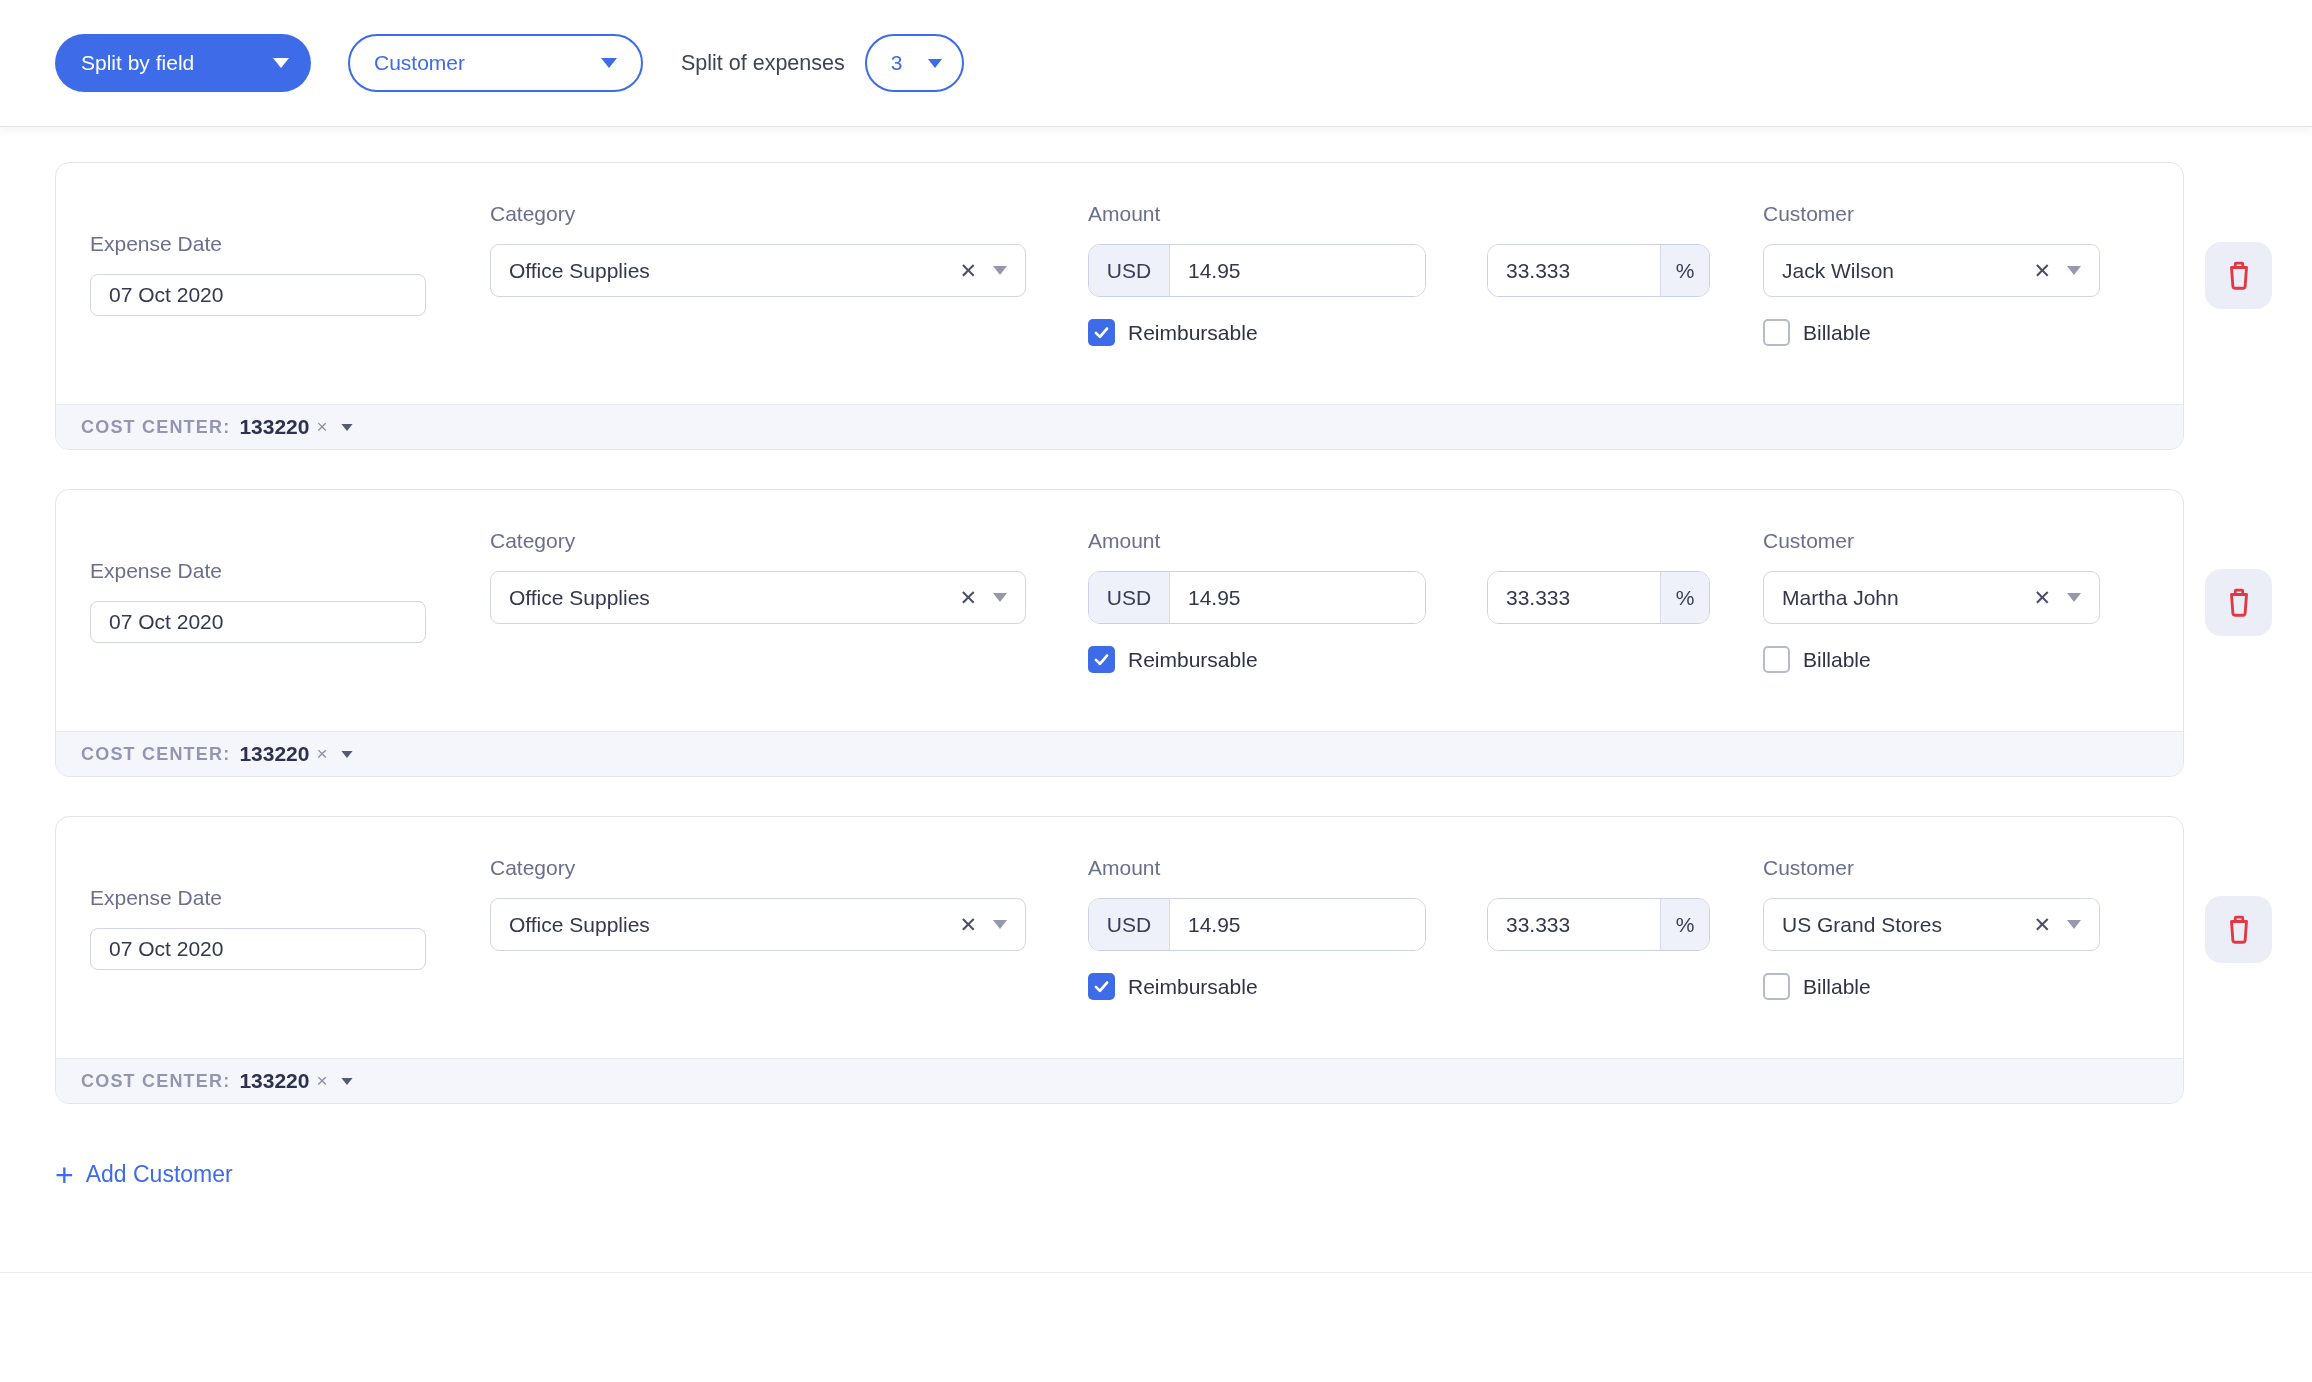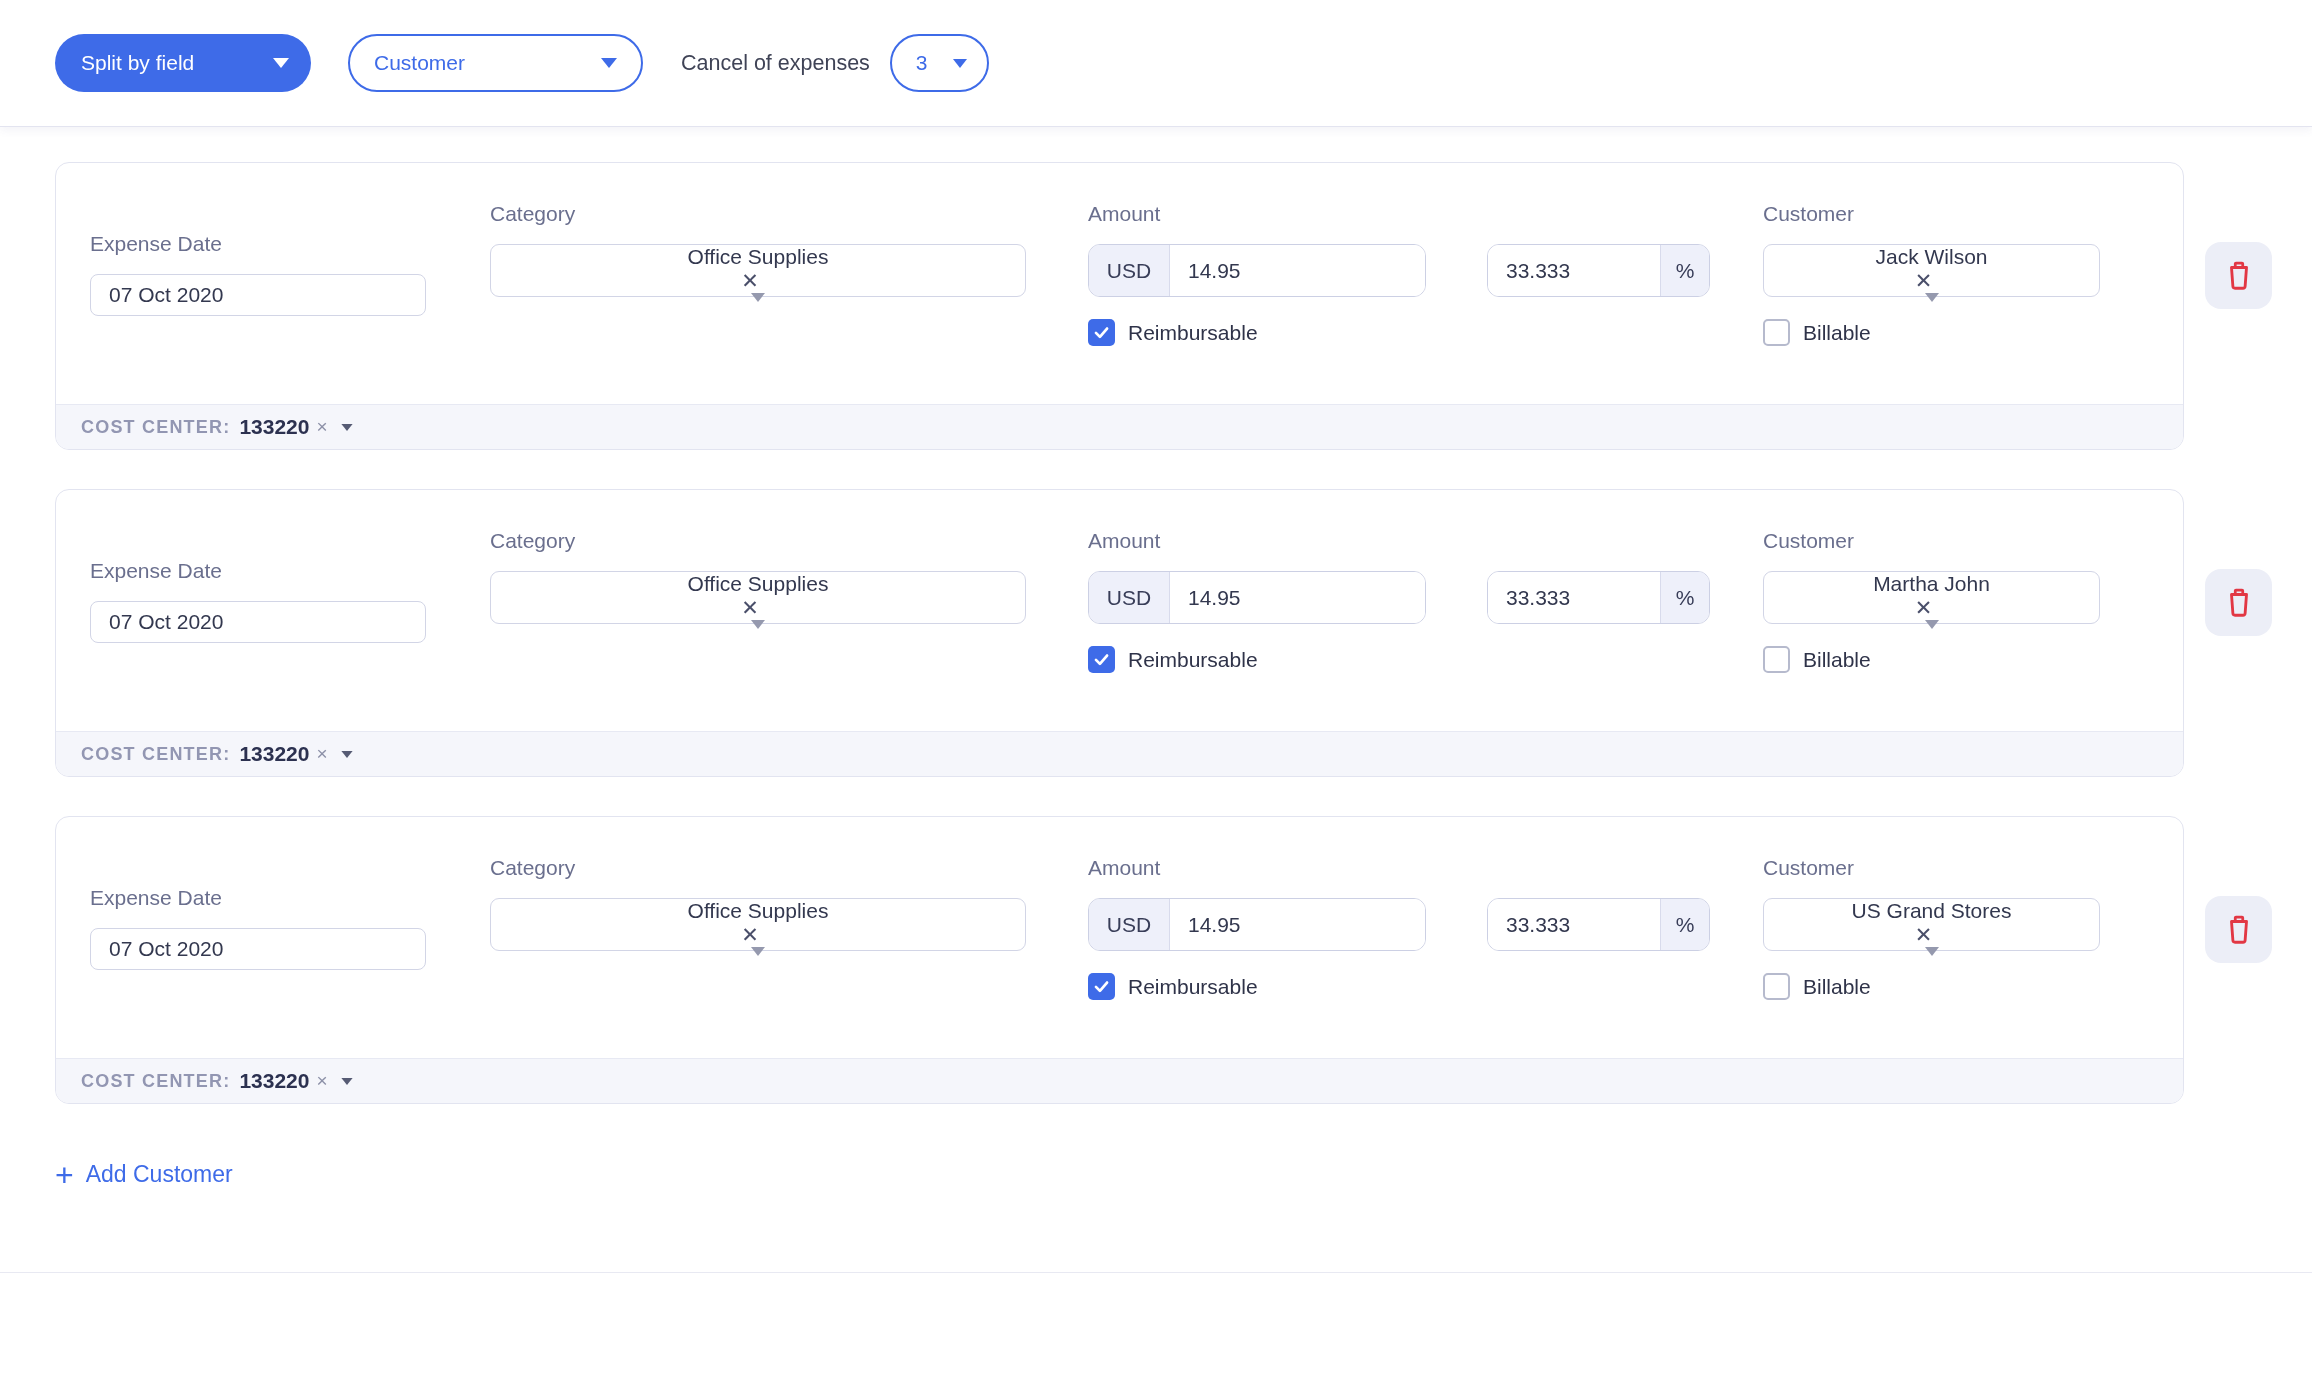--- a/index.html
+++ b/index.html
@@ -32,21 +32,21 @@
   .c-date { width:336px; margin-right:64px;justify-content:center; }
   .c-cat  { width:536px; margin-right:62px; }
   .c-amt  { width:338px; margin-right:61px; }
   .c-pct  { width:223px; margin-right:53px; }
   .c-cust { width:337px; }
 
   input.txt-input { height:42px; width:100%; border:1px solid #d2d5e6; border-radius:8px; padding:0 18px;
                     font-size:21px; color:#33384f; font-family:"Liberation Sans", sans-serif; background:#fff; outline:none; }
 
   .select { height:53px; border:1px solid #d2d5e6; border-radius:9px; background:#fff; display:flex; align-items:center;
-            padding:0 18px; cursor:pointer;flex-direction:column; }
+            padding:0 18px; cursor:pointer; }
   .select .val { flex:1; font-size:21px; color:#33384f; }
   .select .clear { font-size:21px; color:#4a4f6a; margin-right:16px; cursor:pointer; }
   .select .caret { color:#9599ae; }
 
   .input-group { height:53px; display:flex; border:1px solid #ccd0e4; border-radius:12px; overflow:hidden; background:#fff; }
   .input-group .affix { background:#eef0fa; display:flex; align-items:center; justify-content:center;
                         font-size:21px; color:#383d58; }
   .input-group .prefix { width:81px; border-right:1px solid #d8dbec; }
   .input-group .suffix { width:49px; border-left:1px solid #d8dbec; }
   .input-group input { flex:1; border:none; height:100%; padding:0 18px; font-size:21px; color:#33384f;
@@ -87,21 +87,21 @@
 
   <div class="topbar">
     <div class="pill btn-split">
       <span class="txt">Split by field</span>
       <span class="caret"></span>
     </div>
     <div class="pill pill-outline sel-field">
       <span class="txt">Customer</span>
       <span class="caret"></span>
     </div>
-    <span class="num-label">Cancel of expenses</span>
+    <span class="num-label">Split of expenses</span>
     <div class="pill pill-outline sel-count">
       <span class="txt">3</span>
       <span class="caret sm"></span>
     </div>
   </div>
 
   <div class="content">
 
     <div class="card-row">
       <div class="card">

